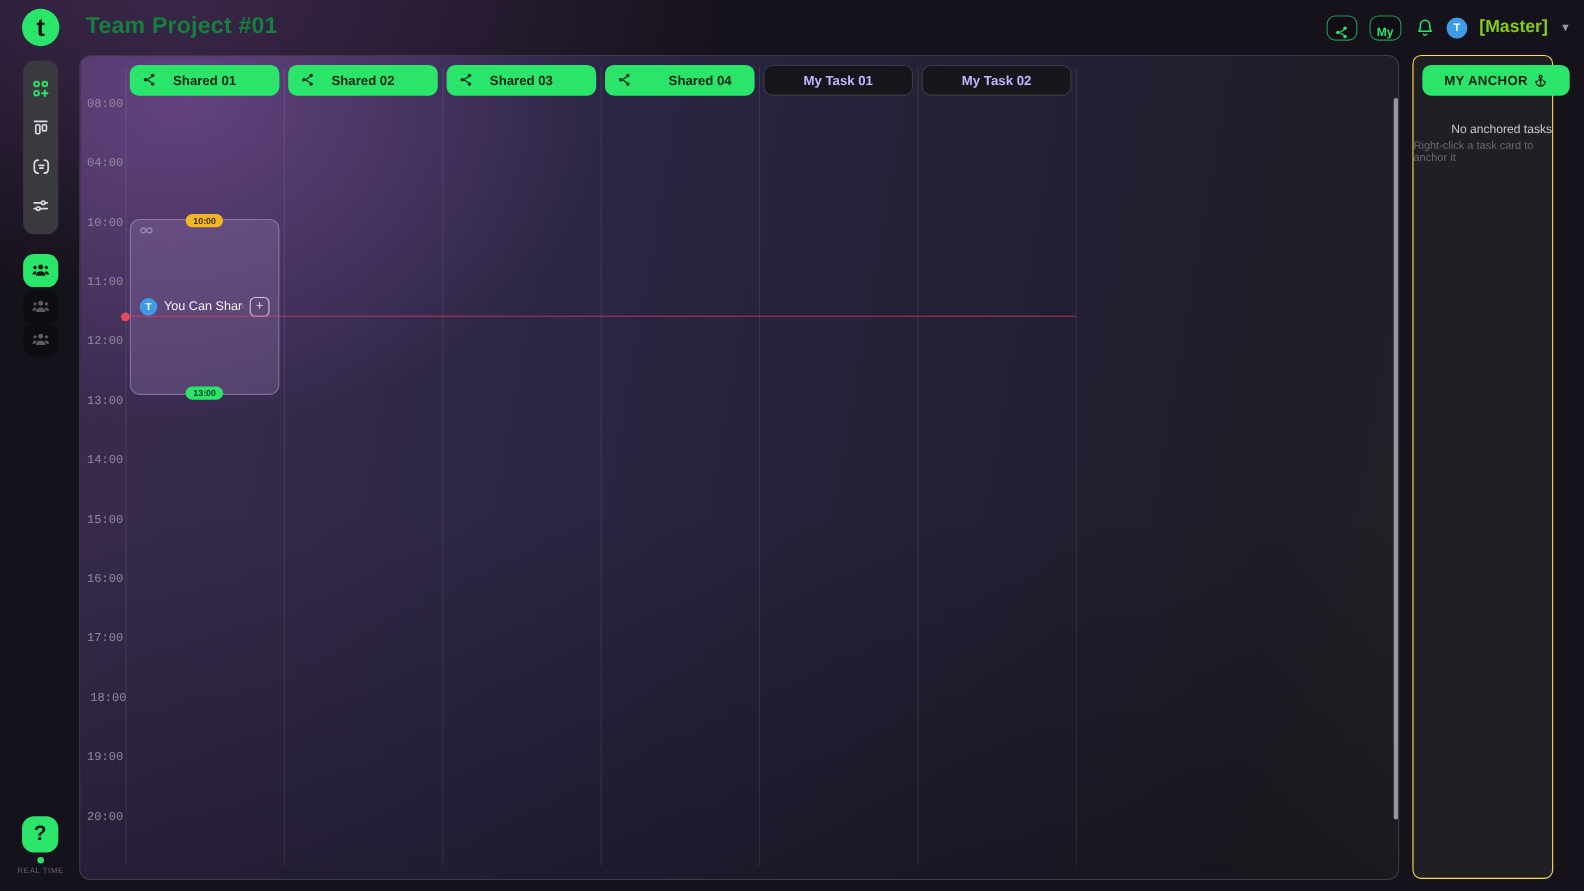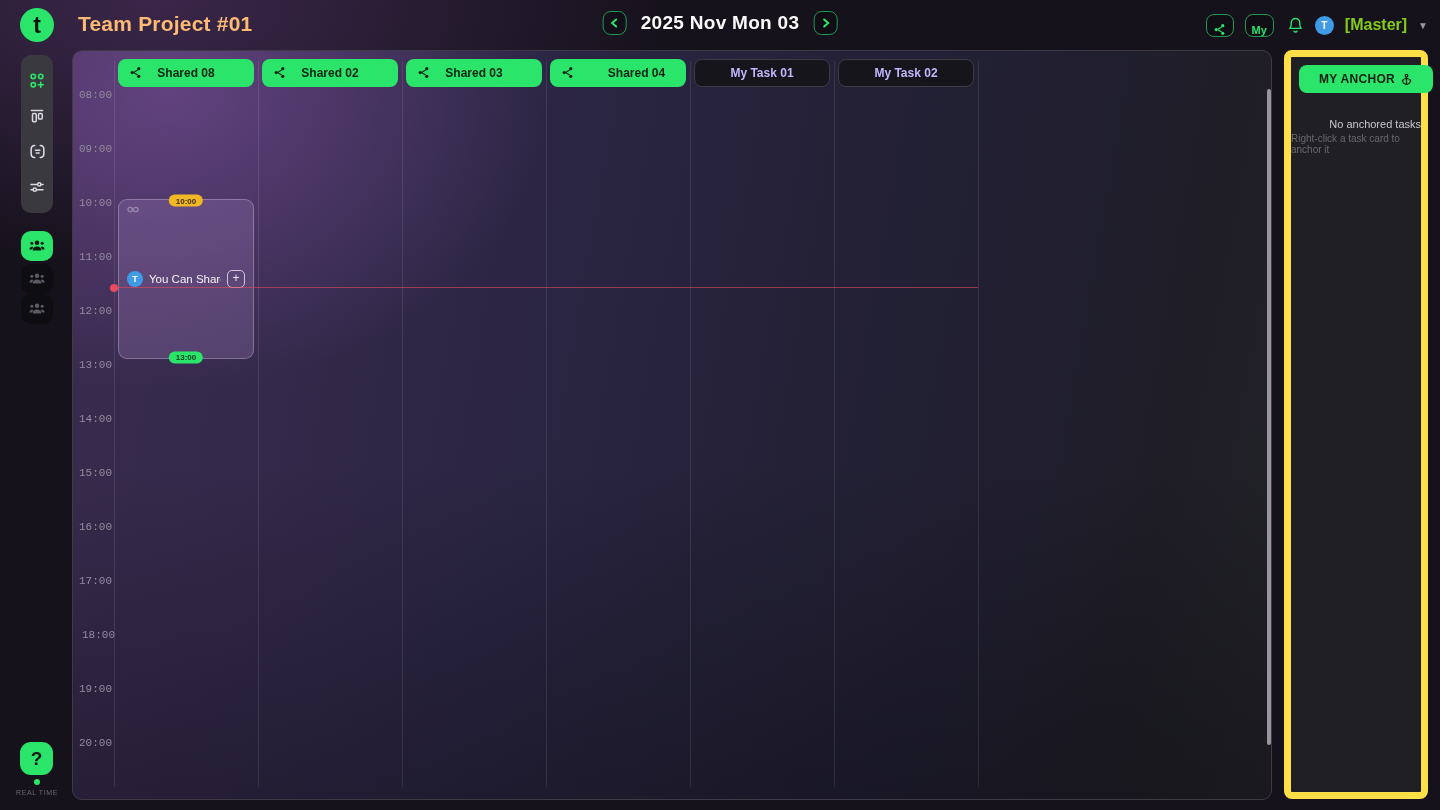--- a/index.html
+++ b/index.html
@@ -9,21 +9,21 @@
     background-color:#16121c;
     background-image:radial-gradient(820px 430px at 11% 0%, rgba(118,72,148,0.38), rgba(118,72,148,0) 62%);
     color:#e8e6ee; position:relative;
   }
 
   
   .topbar { position:absolute; left:0; top:0; width:1440px; height:50px; }
   .logo { position:absolute; left:20px; top:8px; width:34px; height:34px; border-radius:50%;
           background:#2be56b; display:flex; align-items:center; justify-content:center;
           color:#09130c; font-size:23px; font-weight:bold; }
-  .app-title { position:absolute; left:78px; top:12px; font-size:21px; font-weight:bold; color:#fdba74; letter-spacing:0.2px; }
+  .app-title { position:absolute; left:78px; top:12px; font-size:21px; font-weight:bold; color:#15803d; letter-spacing:0.2px; }
   .datenav { position:absolute; left:50%; top:11px; transform:translateX(-50%); display:flex; align-items:center; gap:14px; }
   .nav-btn { width:24px; height:24px; border-radius:8px; border:1.5px solid #1f9a52; background:rgba(0,0,0,0.25);
              display:flex; align-items:center; justify-content:center; cursor:pointer; }
   .nav-btn svg { stroke:#2be56b; }
   .date-label { font-size:19px; font-weight:bold; color:#fafafa; letter-spacing:0.3px; }
   .top-right { position:absolute; right:12px; top:0; height:50px; display:flex; align-items:center; gap:11px; }
   .pill-btn { height:23px; min-width:28px; padding:0 6px; border-radius:8px; border:1.5px solid #1f9a52;
               background:rgba(0,0,0,0.25); display:flex; align-items:flex-end; justify-content:center;
               color:#2be56b; font-size:11px; font-weight:bold; cursor:pointer; }
   .bell { display:flex; align-items:center; justify-content:center; margin-left:2px; }
@@ -77,50 +77,37 @@
   .card-link-icon { position:absolute; left:7px; top:6px; opacity:0.75; }
   .card-row { position:absolute; left:0; top:50%; transform:translateY(-50%); width:100%;
               display:flex; align-items:center; padding:0 8px; gap:6px; }
   .card-avatar { width:16px; height:16px; border-radius:50%; background:#3f9be6; color:#fff; flex:none;
                  display:flex; align-items:center; justify-content:center; font-size:9px; font-weight:bold; }
   .card-title { flex:1; font-size:11.5px; color:#f4f2f8; white-space:nowrap; overflow:hidden; }
   .card-add { width:18px; height:18px; flex:none; border:1.5px solid #cfc8da; border-radius:5px;
               color:#e9e5f2; font-size:12px; line-height:15px; text-align:center; cursor:pointer; }
 
   
-  .anchor-panel { position:absolute; left:1284px; top:50px; width:144px; height:749px;
-                  background:#202024; border:7px solid #fde047; border-radius:8px; }
+  .anchor-panel { position:absolute; left:1284px; top:50px; width:128px; height:749px;
+                  background:#202024; border:1px solid #fde047; border-radius:8px; }
   .anchor-btn { position:absolute; left:8px; top:8px; width:134px; height:28px; border-radius:8px;
                 background:#2be56b; color:#0a1f10; font-size:12px; font-weight:bold; letter-spacing:0.3px;
                 display:flex; align-items:center; justify-content:center; gap:5px; cursor:pointer; }
   .anchor-empty-title { position:absolute; top:61px; width:100%; text-align:right; font-size:11px; color:#c9c7cd; }
   .anchor-empty-hint { position:absolute; top:76px; width:100%; text-align:left; font-size:10px; color:#69676f; }
 </style>
 </head>
 <body>
 
 <div class="topbar">
   <div class="logo">
     <span>t</span>
   </div>
   <div class="app-title">Team Project #01</div>
 
-  <div class="datenav">
-    <div class="nav-btn">
-      <svg width="10" height="10" viewBox="0 0 10 10" fill="none" stroke-width="2" stroke-linecap="round">
-          <path d="M6.5 1.5 L2.5 5 L6.5 8.5"></path>
-        </svg>
-    </div>
-    <div class="date-label">2025 Nov Mon 03</div>
-    <div class="nav-btn">
-      <svg width="10" height="10" viewBox="0 0 10 10" fill="none" stroke-width="2" stroke-linecap="round">
-          <path d="M3.5 1.5 L7.5 5 L3.5 8.5"></path>
-        </svg>
-    </div>
-  </div>
 
   <div class="top-right">
     <div class="pill-btn">
       <svg width="13" height="13" viewBox="0 0 24 24" fill="#2be56b">
         <circle cx="18" cy="5" r="3"></circle>
           <circle cx="6" cy="12" r="3"></circle>
           <circle cx="18" cy="19" r="3"></circle>
         <path d="M8.6 10.7 L15.4 6.6 L16.4 8.3 L9.6 12.4 Z"></path>
           <path d="M8.6 13.3 L15.4 17.4 L16.4 15.7 L9.6 11.6 Z"></path>
       </svg>
@@ -215,41 +202,41 @@
 <div class="board" id="board">
   <div class="scrollbar"></div>
 <div class="sep" style="left: 41px;"></div>
     <div class="sep" style="left: 185px;"></div>
     <div class="sep" style="left: 329px;"></div>
     <div class="sep" style="left: 473px;"></div>
     <div class="sep" style="left: 617px;"></div>
     <div class="sep" style="left: 761px;"></div>
     <div class="sep" style="left: 905px;"></div>
     <div class="time-label" style="top: 44px;">08:00</div>
-    <div class="time-label" style="top: 98px;">09:00</div>
+    <div class="time-label" style="top: 98px;">04:00</div>
     <div class="time-label" style="top: 152px;">10:00</div>
     <div class="time-label" style="top: 206px;">11:00</div>
     <div class="time-label" style="top: 260px;">12:00</div>
     <div class="time-label" style="top: 314px;">13:00</div>
     <div class="time-label" style="top: 368px;">14:00</div>
     <div class="time-label" style="top: 422px;">15:00</div>
     <div class="time-label" style="top: 476px;">16:00</div>
     <div class="time-label" style="top: 530px;">17:00</div>
     <div class="time-label" style="top: 584px; text-align: right;">18:00</div>
     <div class="time-label" style="top: 638px;">19:00</div>
     <div class="time-label" style="top: 692px;">20:00</div>
     <div class="col-btn shared" style="left: 45px;">
       <svg viewBox="0 0 24 24" width="13" height="13" class="share-glyph" fill="#0b2414">
         <circle cx="18" cy="5" r="3"></circle>
         <circle cx="6" cy="12" r="3"></circle>
         <circle cx="18" cy="19" r="3"></circle>
         <path d="M8.6 10.7 L15.4 6.6 L16.4 8.3 L9.6 12.4 Z"></path>
         <path d="M8.6 13.3 L15.4 17.4 L16.4 15.7 L9.6 11.6 Z"></path>
       </svg>
-      <span>Shared 08</span>
+      <span>Shared 01</span>
     </div>
     <div class="col-btn shared" style="left: 189px;">
       <svg viewBox="0 0 24 24" width="13" height="13" class="share-glyph" fill="#0b2414">
         <circle cx="18" cy="5" r="3"></circle>
         <circle cx="6" cy="12" r="3"></circle>
         <circle cx="18" cy="19" r="3"></circle>
         <path d="M8.6 10.7 L15.4 6.6 L16.4 8.3 L9.6 12.4 Z"></path>
         <path d="M8.6 13.3 L15.4 17.4 L16.4 15.7 L9.6 11.6 Z"></path>
       </svg>
       <span>Shared 02</span>

